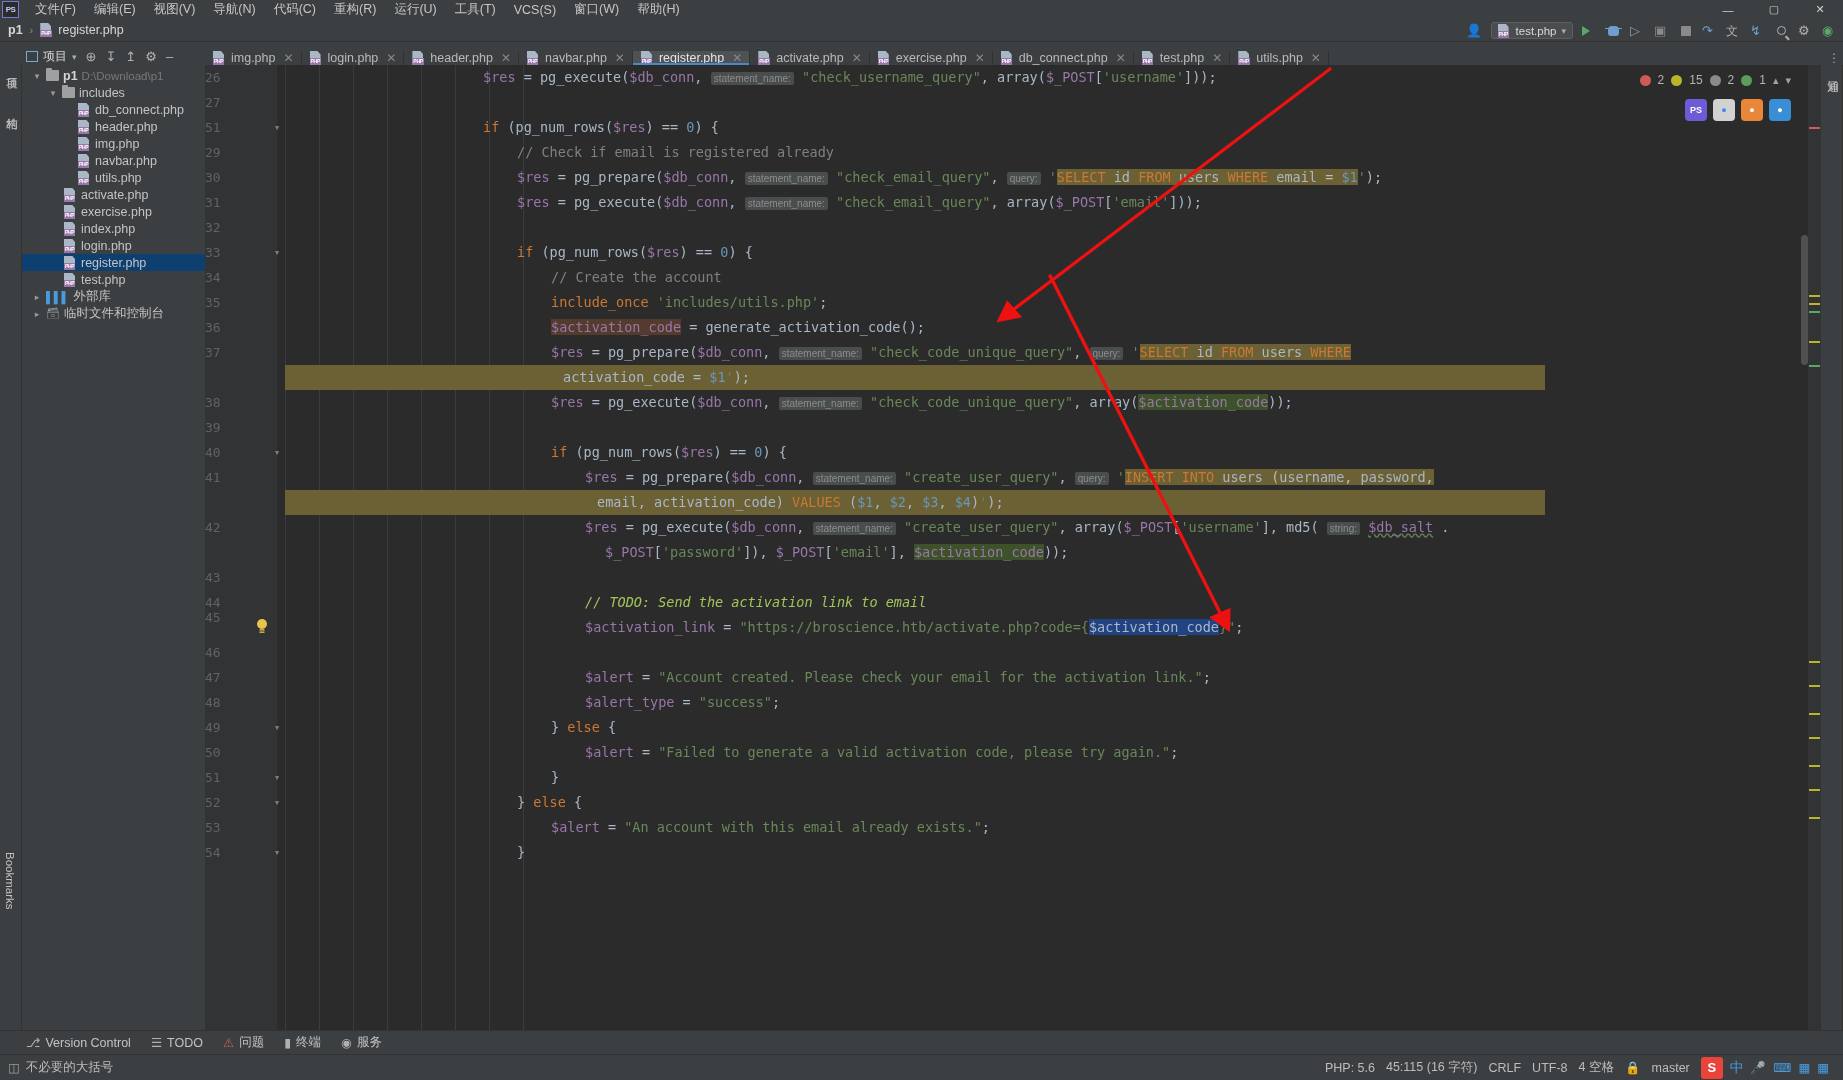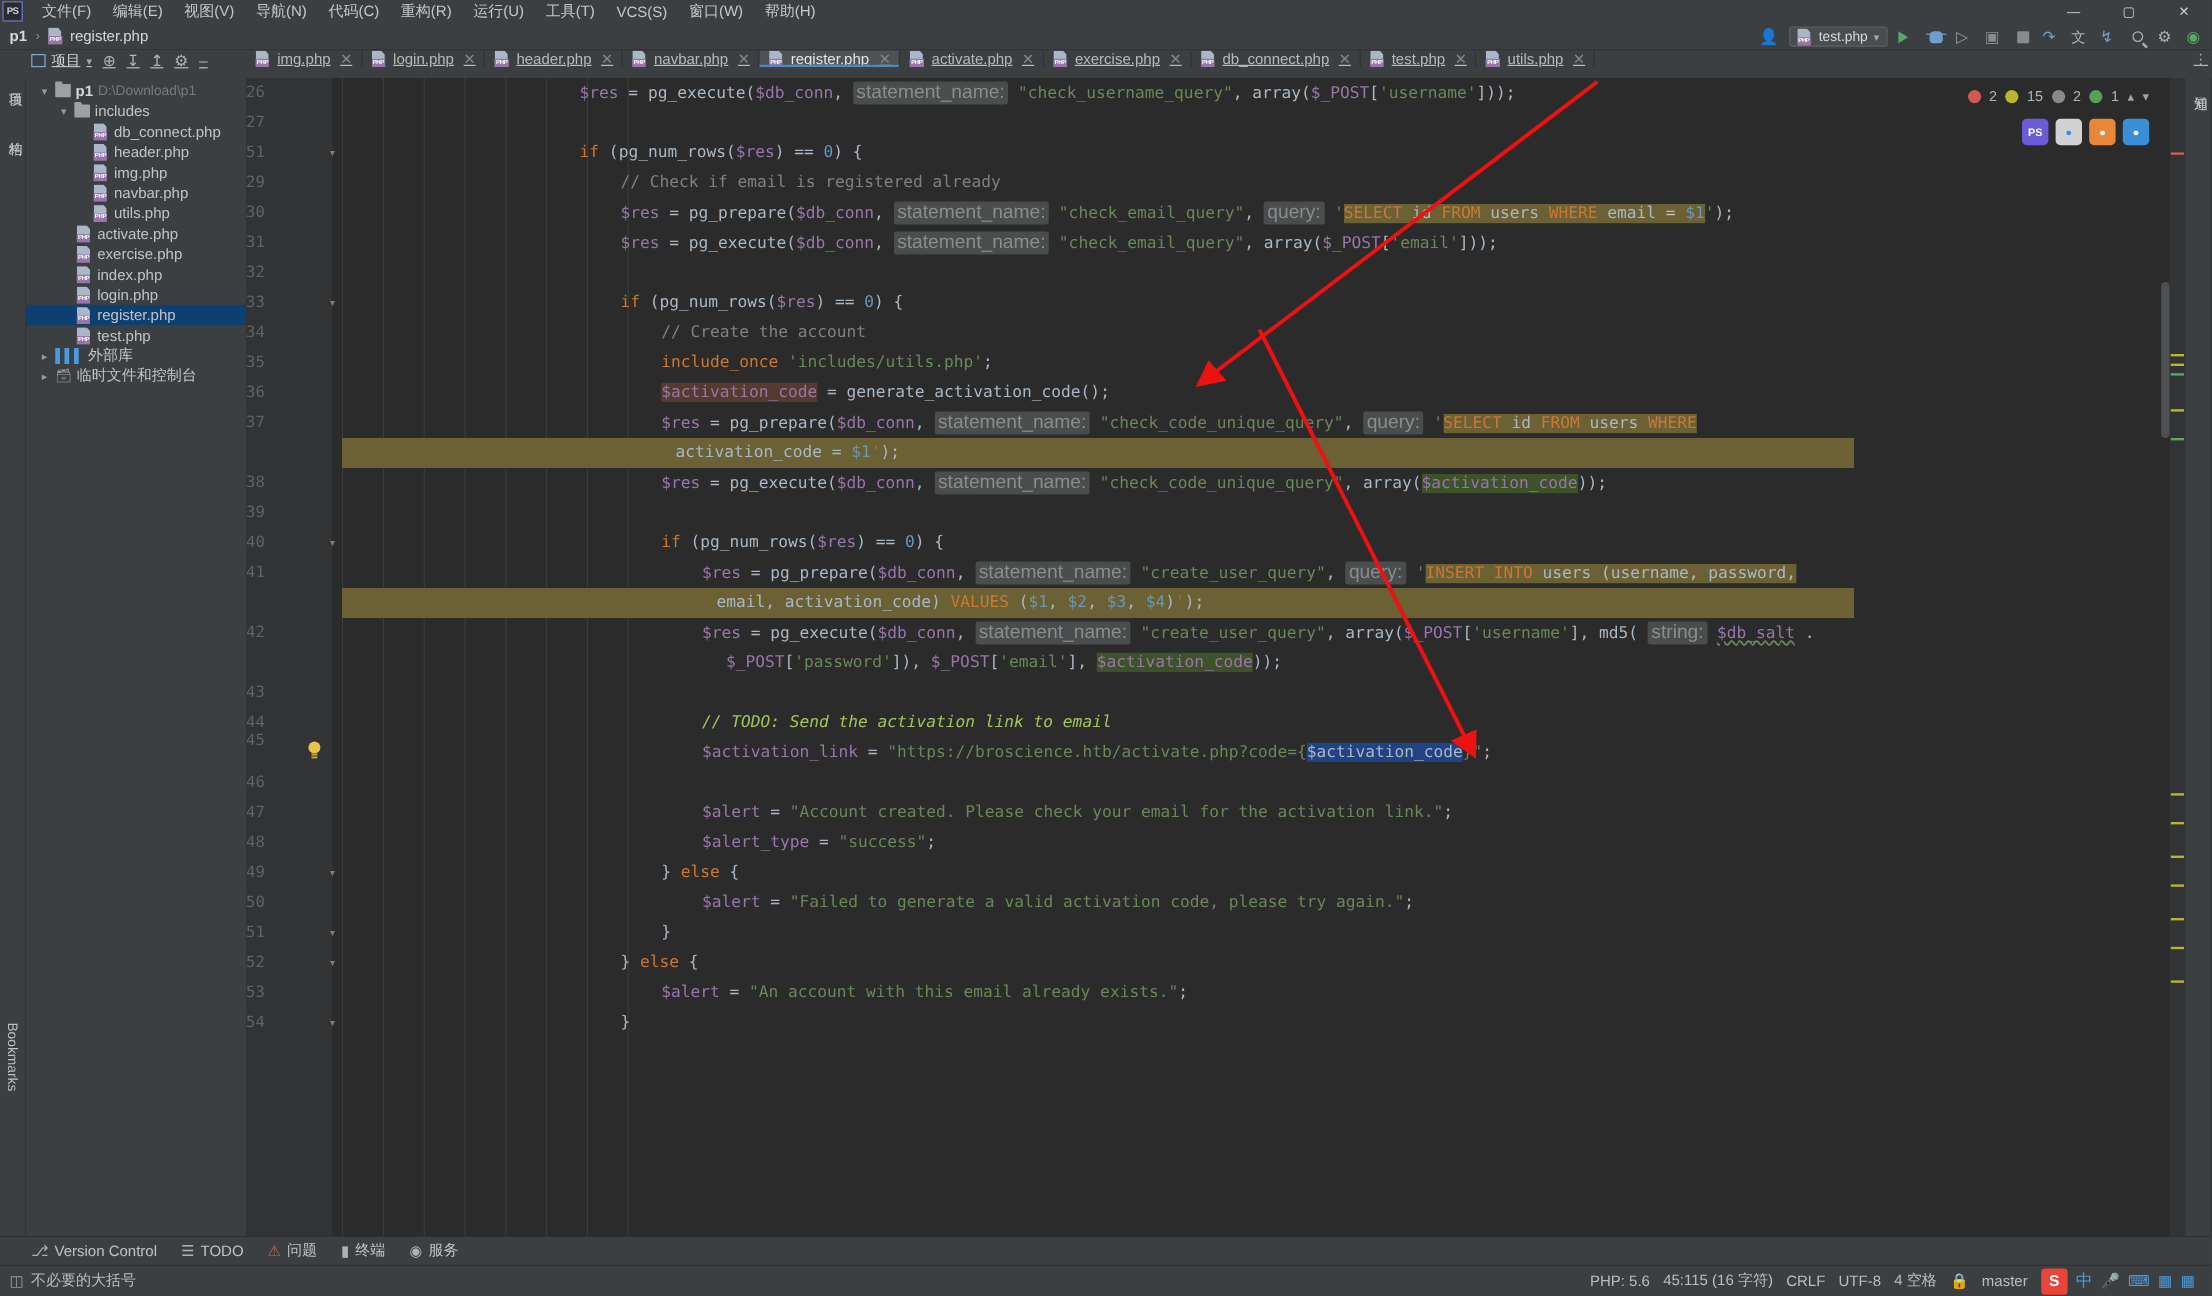--- a/index.html
+++ b/index.html
@@ -29,21 +29,21 @@
             gap:5px; padding:0 6px; font-size:11.5px; color:#d9d9d9; }
   .ic { width:15px; height:15px; display:inline-block; position:relative; }
   .tri { width:0;height:0;border-left:8px solid #59a869; border-top:5px solid transparent; border-bottom:5px solid transparent;}
   .bug { width:11px;height:10px;border-radius:4px 4px 3px 3px;background:#6e9ecf; position:relative;}
   .bug:before{content:'';position:absolute;left:-3px;top:2px;width:17px;height:1.5px;background:#6e9ecf;}
   .sqr { width:10px;height:10px;background:#8a8a8a;border-radius:1px;}
   .magn{ width:9px;height:9px;border:1.6px solid #b0b0b0;border-radius:50%; }
   .magn:after{content:'';position:absolute;right:-1px;bottom:-1px;width:5px;height:1.6px;background:#b0b0b0;transform:rotate(45deg);}
 
   
-  .tabsrow { height:23px; background:#3c3f41; display:flex; align-items:flex-start; position:relative;text-decoration:underline; }
+  .tabsrow { height:23px; background:#3c3f41; display:flex; align-items:flex-end; position:relative; }
   .toolstrip { width:205px; display:flex; align-items:center; gap:9px; padding-left:26px; background:#3c3f41; font-size:12px;}
   .tabs { flex:1; display:flex; align-items:stretch; overflow:hidden; }
   .tab { display:flex; align-items:center; gap:5px; padding:0 7px 0 8px; font-size:12.5px; color:#b9b9b9;
          border-right:1px solid #323232; white-space:nowrap; position:relative; }
   .tab.active { background:#4e5254; color:#e4e4e4; }
   .tab.active:after{ content:''; position:absolute; left:0; right:0; bottom:0; height:2px; background:#4a88c7; }
   .tab .x { color:#888; font-size:12px; margin-left:3px; }
 
   
   .main { display:flex; height:1080px; }
@@ -74,21 +74,21 @@
 
   
   .kw   { color:#cc7832; }
   .var  { color:#9876aa; }
   .fnw  { color:#a9b7c6; }
   .str  { color:#6a8759; }
   .num  { color:#6897bb; }
   .cmt  { color:#808080; }
   .todo { color:#a1c659; font-style:italic; }
   .plain{ color:#a9b7c6; }
-  .hint { background:#4a4d4e; color:#8c8c8c; font-size:16px; border-radius:2px; padding:1px 3px;
+  .hint { background:#4a4d4e; color:#8c8c8c; font-size:10px; border-radius:2px; padding:1px 3px;
           font-family:"Liberation Sans",sans-serif; }
   .sqlbg{ background:#6b6135; }
   .sqlkw{ color:#cc7832; }
   .sqlid{ color:#a9b7c6; }
   .hl-brown { background:#553b2e; }
   .hl-green { background:#3d5229; }
   .hl-blue  { background:#214283; color:#a9b7c6; }
   .sqlline  { position:absolute; left:80px; background:#6b6135; }
 
   

